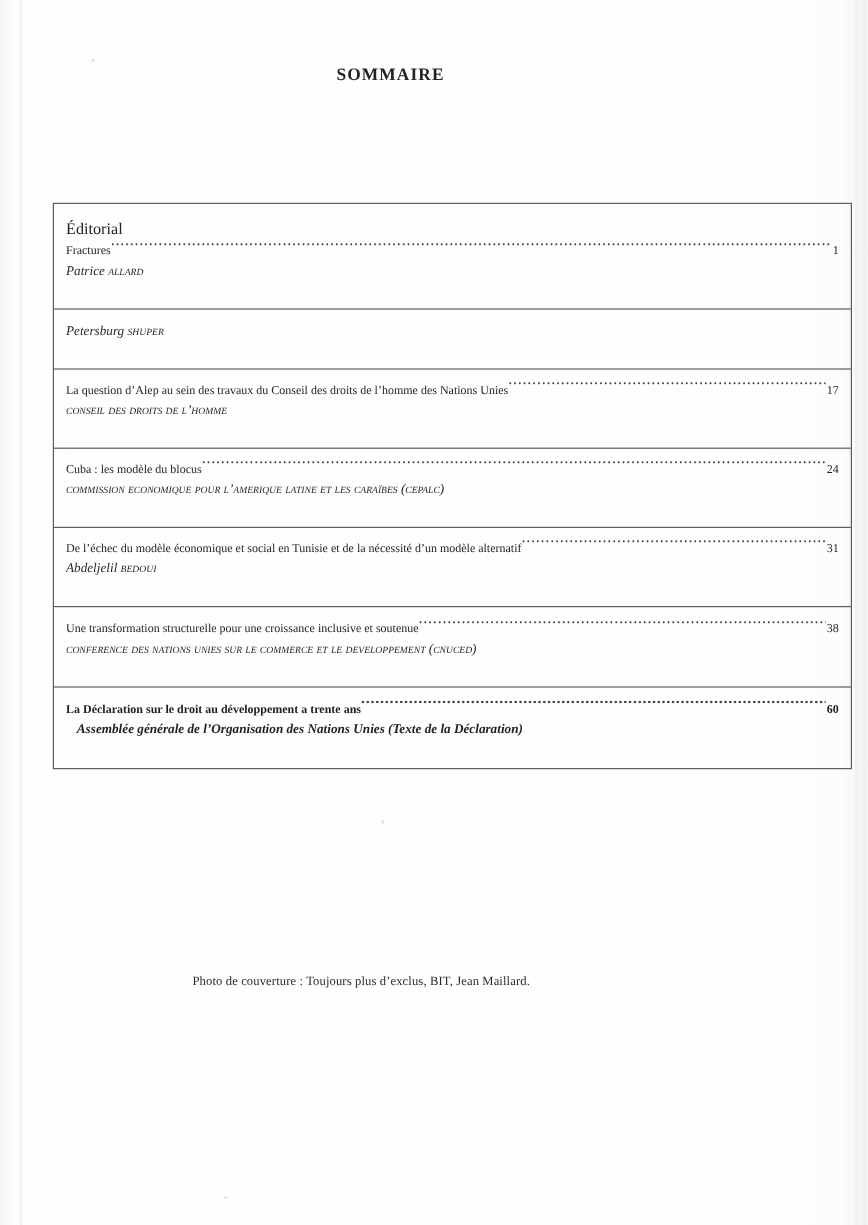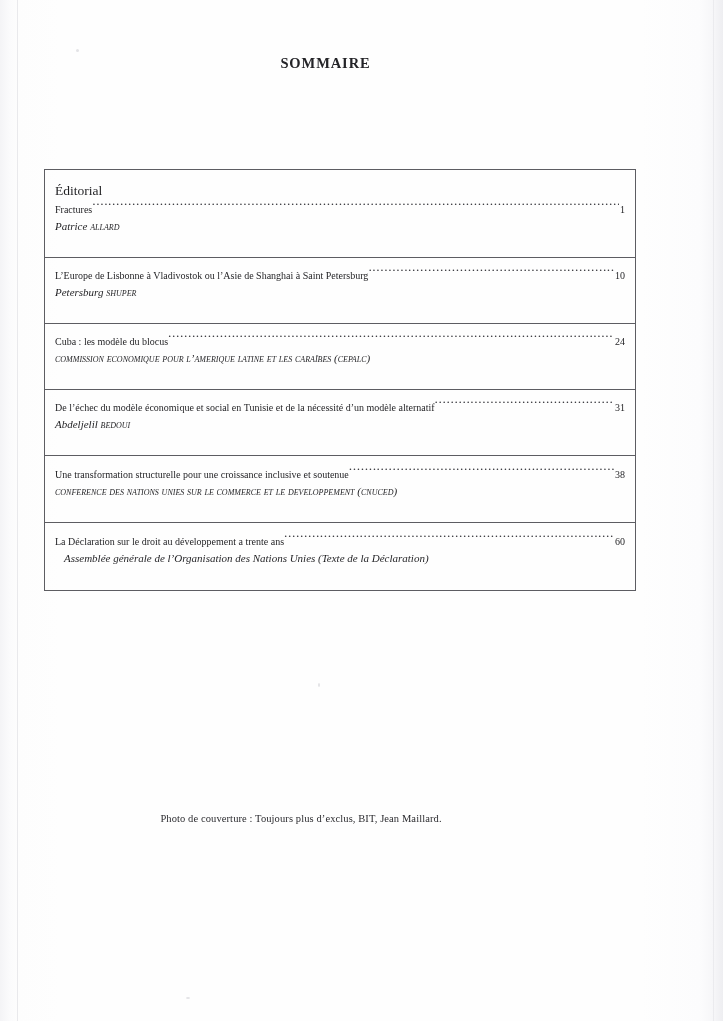--- a/index.html
+++ b/index.html
@@ -57,21 +57,21 @@
     font-weight: bold;
     letter-spacing: 0.9px;
     color: #242428;
   }
 
   
   .toc {
     position: absolute;
     left: 44px;
     top: 169px;
-    width: 592px;
+    width: 666px;
     border: 1px solid #5d5d62;
     box-sizing: border-box;
     background: transparent;
   }
   .toc-row {
     border-bottom: 1px solid #5d5d62;
     padding: 9px 10px 10px 10px;
     box-sizing: border-box;
   }
   .toc-row:last-child {
@@ -169,28 +169,31 @@
     <div class="kicker">Éditorial</div>
     <div class="entry-line">
       <span class="entry-title">Fractures</span>
       <span class="leader"></span>
       <span class="entry-page">1</span>
     </div>
     <div class="byline"><span>Patrice </span><span class="sc">ALLARD</span></div>
   </div>
 
   <div class="toc-row" style="padding-top:10px; padding-bottom:21px;">
-    <div class="entry-line">
-      <span class="entry-title">L’Europe de Lisbonne à Vladivostok ou l’Asie de Shanghai à Saint Petersburg</span>
-      <span class="leader"></span>
-      <span class="entry-page">10</span>
-    </div>
     <div class="byline"><span>Petersburg </span><span class="sc">SHUPER</span></div>
   </div>
 
+  <div class="toc-row" style="padding-top:10px; padding-bottom:21px;">
+    <div class="entry-line">
+      <span class="entry-title">La question d’Alep au sein des travaux du Conseil des droits de l’homme des Nations Unies</span>
+      <span class="leader"></span>
+      <span class="entry-page">17</span>
+    </div>
+    <div class="byline allcaps-sc">CONSEIL DES DROITS DE L’HOMME</div>
+  </div>
 
   <div class="toc-row" style="padding-top:10px; padding-bottom:21px;">
     <div class="entry-line">
       <span class="entry-title">Cuba : les modèle du blocus</span>
       <span class="leader"></span>
       <span class="entry-page">24</span>
     </div>
     <div class="byline allcaps-sc">COMMISSION ECONOMIQUE POUR L’AMERIQUE LATINE ET LES CARAÏBES (CEPALC)</div>
   </div>
 
@@ -205,21 +208,21 @@
 
   <div class="toc-row" style="padding-top:11px; padding-bottom:21px;">
     <div class="entry-line">
       <span class="entry-title">Une transformation structurelle pour une croissance inclusive et soutenue</span>
       <span class="leader"></span>
       <span class="entry-page">38</span>
     </div>
     <div class="byline allcaps-sc">CONFERENCE DES NATIONS UNIES SUR LE COMMERCE ET LE DEVELOPPEMENT (CNUCED)</div>
   </div>
 
-  <div class="toc-row" style="padding-top:11px; padding-bottom:22px;">
+  <div class="toc-row" style="padding-top:11px; padding-bottom:22px;font-weight:bold;">
     <div class="entry-line">
       <span class="entry-title">La Déclaration sur le droit au développement a trente ans</span>
       <span class="leader"></span>
       <span class="entry-page">60</span>
     </div>
     <div class="byline indent">Assemblée générale de l’Organisation des Nations Unies (Texte de la Déclaration)</div>
   </div>
 
 </div>
 

